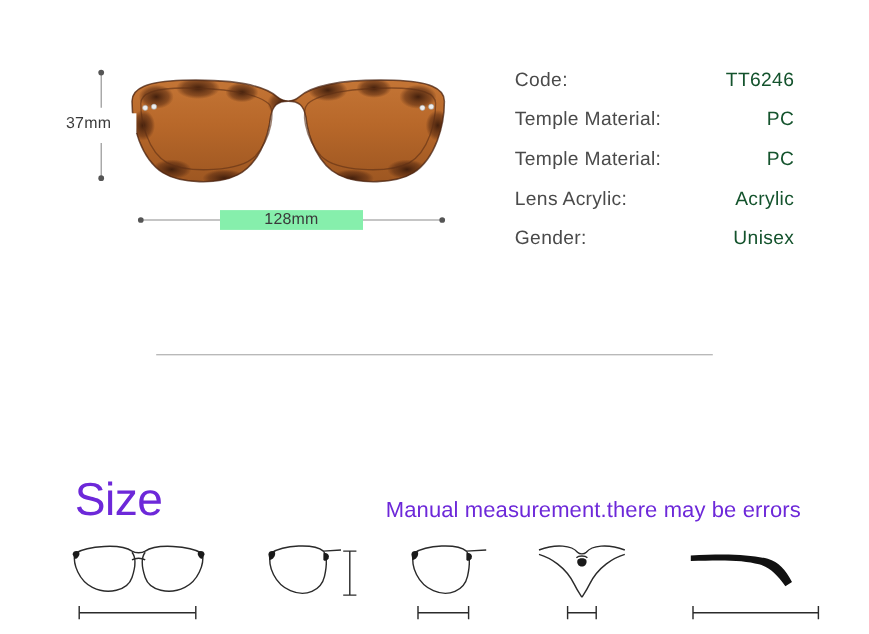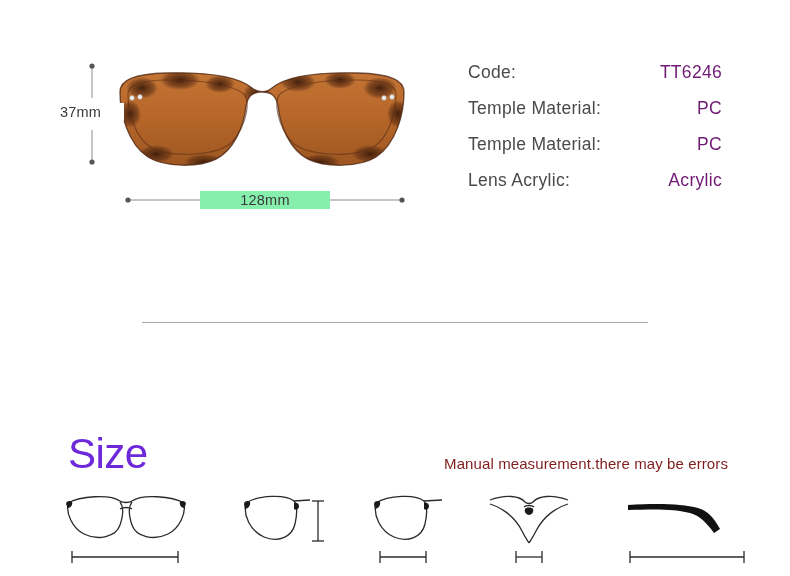--- a/index.html
+++ b/index.html
@@ -88,21 +88,21 @@
     line-height: 36px;
     white-space: nowrap;
   }
   .spec-label {
     font-size: 17.5px;
     color: #4a4a4a;
     letter-spacing: .3px;
   }
   .spec-value {
     font-size: 17.5px;
-    color: #701a75;
+    color: #14532d;
     letter-spacing: .3px;
   }
 
   
   #divider {
     position: absolute;
     left: 142px;
     top: 322px;
     width: 506px;
     height: 1px;
@@ -116,22 +116,22 @@
     top: 428px;
     font-size: 42px;
     color: #6d28d9;
     letter-spacing: -0.5px;
     line-height: 52px;
   }
   #measurement-note {
     position: absolute;
     right: 62px;
     top: 454px;
-    font-size: 15px;
-    color: #7f1d1d;
+    font-size: 20px;
+    color: #6d28d9;
     letter-spacing: .1px;
     line-height: 20px;
   }
 
   
   #icon-row {
     position: absolute;
     left: 0;
     top: 487px;
     width: 790px;
@@ -267,20 +267,24 @@
       <span class="spec-value">PC</span>
     </div>
     <div class="spec-row">
       <span class="spec-label">Temple Material:</span>
       <span class="spec-value">PC</span>
     </div>
     <div class="spec-row">
       <span class="spec-label">Lens Acrylic:</span>
       <span class="spec-value">Acrylic</span>
     </div>
+    <div class="spec-row">
+      <span class="spec-label">Gender:</span>
+      <span class="spec-value">Unisex</span>
+    </div>
   </div>
 
   <div id="divider"></div>
 
   <div id="size-heading">Size</div>
   <div id="measurement-note">Manual measurement.there may be errors</div>
 
   <div id="icon-row">
 
     <div class="size-icon" id="icon-front">

